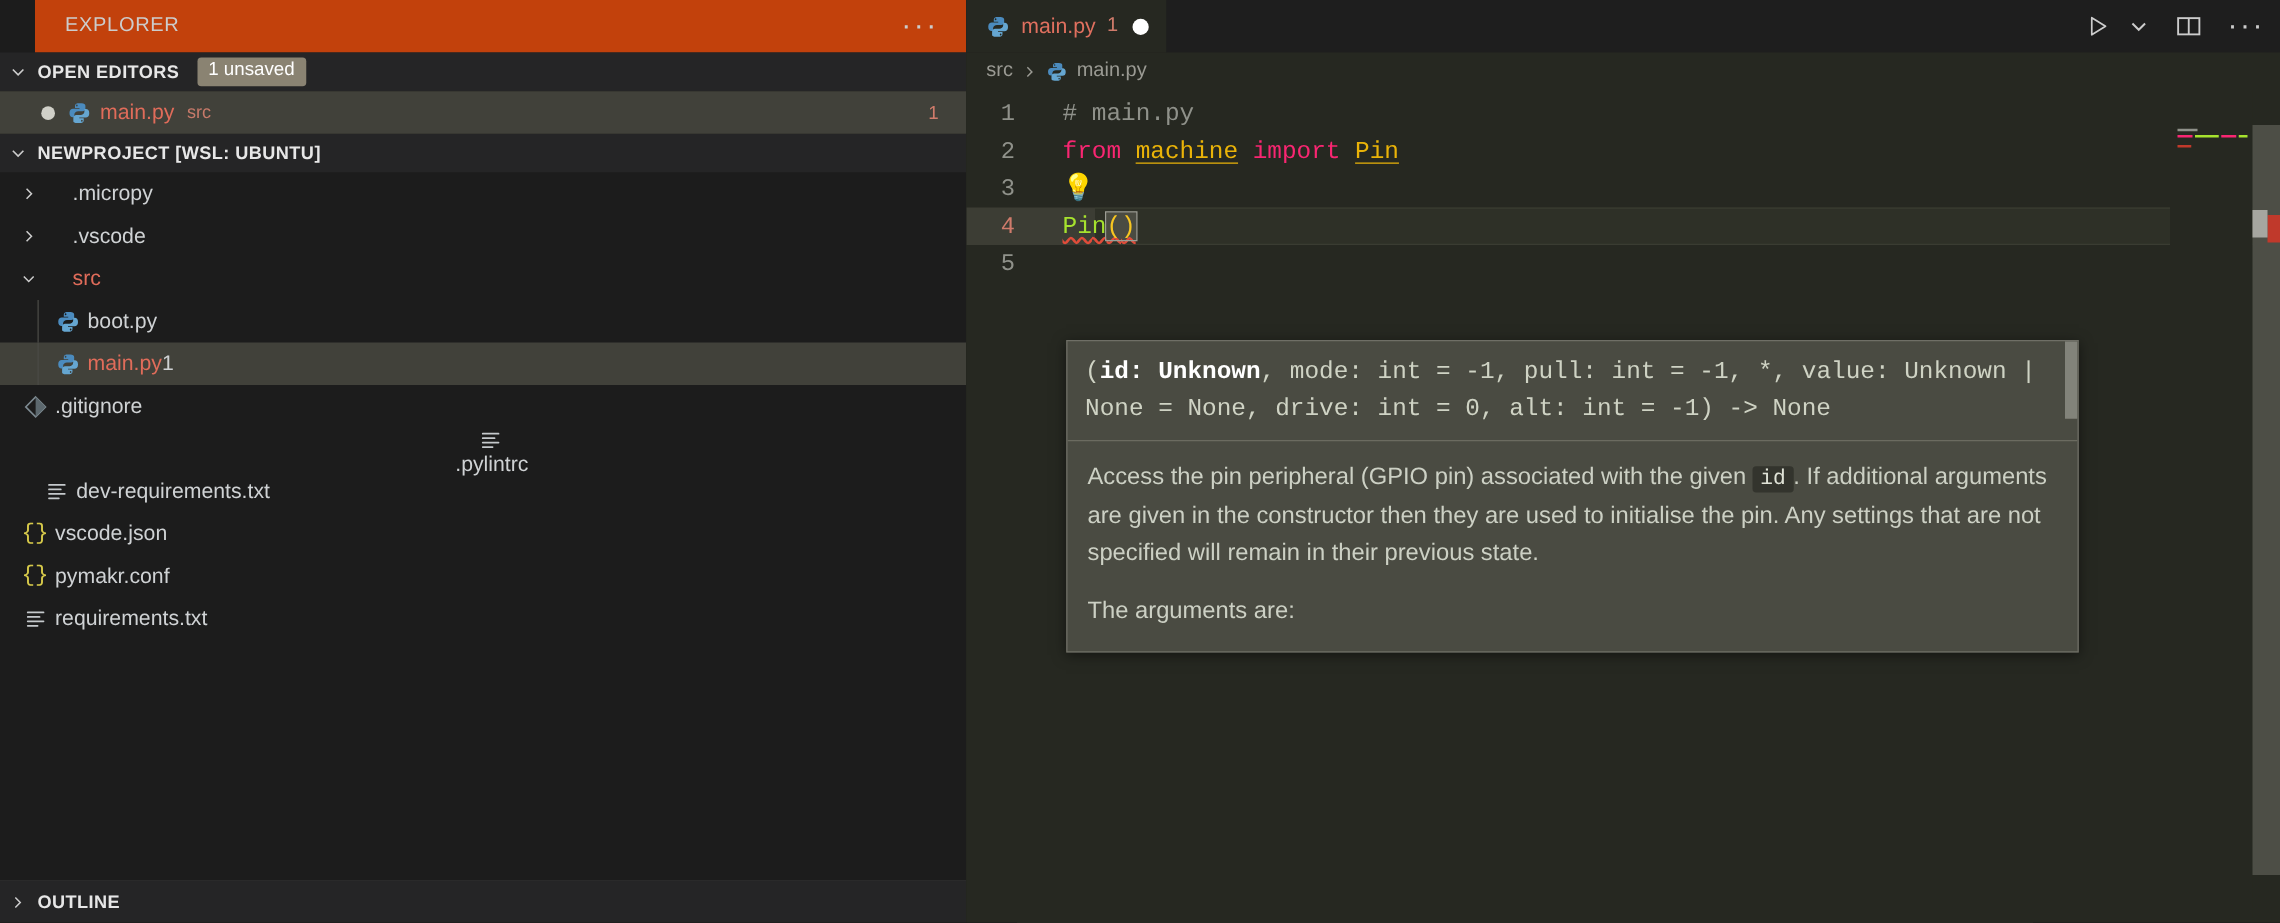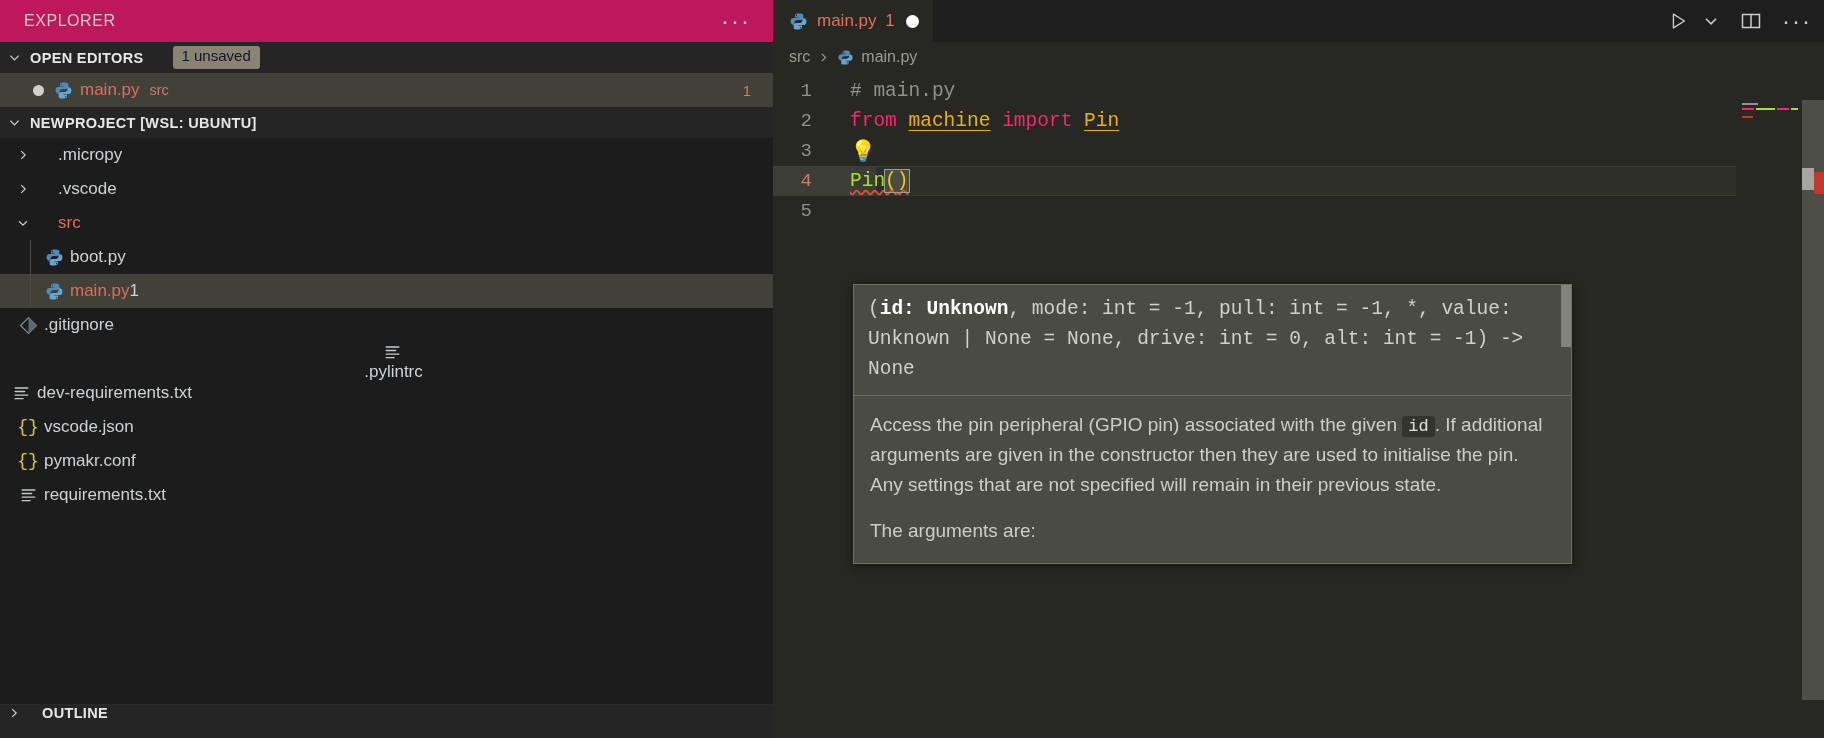--- a/index.html
+++ b/index.html
@@ -15,21 +15,22 @@
   .sidebar {
     width: 773px; height: 738px;
     background: #1c1c1c;
     display: flex; flex-direction: column;
     position: relative;
     flex: 0 0 773px;
   }
   .sidebar-title-row {
     height: 42px; display: flex; align-items: center;
     padding: 0 14px 0 24px;
-    background: #be185d;
+    background: #c2410c;
+    margin-left: 28px;
   }
   .sidebar-title {
     font-size: 16px; letter-spacing: .55px; color: #cccccc; flex: 1;
     font-weight: 400;
   }
   .ellipsis-btn {
     color:#cccccc; font-size: 24px; line-height: 8px; letter-spacing:2px;
     padding: 0 8px; cursor: pointer; user-select:none;
   }
 
@@ -38,22 +39,22 @@
     height: 31px; display: flex; align-items: center; gap: 8px;
     padding-left: 6px;
     background: #252526;
     cursor: pointer;
   }
   .section-header .chev { width:16px; height:16px; flex:0 0 16px; display:flex; align-items:center; justify-content:center; color:#cccccc; }
   .section-header .label {
     font-size: 14.5px; font-weight: 700; color:#e7e7e7; letter-spacing: .35px;
   }
   .badge-unsaved {
-    background:#8a8372; color:#0f172a; font-size:15px; font-weight:400;
-    border-radius: 3px; padding: 1px 9px 3px 9px; margin-left: 21px; line-height: 1.25;
+    background:#8a8372; color:#ffffff; font-size:15px; font-weight:400;
+    border-radius: 3px; padding: 1px 9px 3px 9px; margin-left: 6px; line-height: 1.25;
   }
 
   
   .row {
     height: 34px; display:flex; align-items:center; position:relative;
     font-size: 17px; color: #cccccc; cursor:pointer;
     padding-right: 14px;
   }
   .row.open-editor { background:#41413a; }
   .row .dirty-dot {
@@ -76,21 +77,21 @@
   .tree-row .ficon { width:20px; height:20px; flex:0 0 20px; display:flex; align-items:center; justify-content:center; margin-right:6px; }
   .tree-row .tlabel { font-size:17px; }
   .tree-row .tlabel.red { color:#e06c5a; }
   .indent-guide {
     position:absolute; left:30px; top:0; bottom:0; width:1px; background:#4a4a45;
   }
 
   .tree-scroll { flex: 1; overflow:hidden; background:#1c1c1c; }
 
   .outline-header {
-    height: 34px; display:flex; align-items:flex-start; gap:20px; padding-left:6px;
+    height: 34px; display:flex; align-items:center; gap:8px; padding-left:6px;
     background:#252526; border-top:1px solid #2a2a2a;
   }
   .outline-header .label { font-size:14.5px; font-weight:700; color:#e7e7e7; letter-spacing:.35px; }
 
   
   .editor-area {
     flex: 1; height:738px; position:relative; background:#262821;
     display:flex; flex-direction:column; overflow:hidden;
   }
   .tabbar {
@@ -149,21 +150,21 @@
   }
   .mm-line { position:absolute; height:2px; }
   
   .vscroll { position:absolute; top:0; right:0; width:22px; bottom:0; background:#262821; }
   .vscroll-thumb { position:absolute; top:28px; right:0; width:22px; height:600px; background:#4d4e46; }
   .vscroll-mark { position:absolute; right:0; width:10px; height:22px; background:#c0392b; }
   .vscroll-mark2 { position:absolute; right:10px; width:12px; height:22px; background:#a6a6a0; }
 
   
   .hover {
-    position:absolute; left: 80px; top: 212px; width: 719px;
+    position:absolute; left: 80px; top: 200px; width: 810px;
     background:#4a4b42; border:1px solid #6f6f66; box-shadow: 0 2px 10px rgba(0,0,0,.5);
     z-index: 50; overflow:hidden;
   }
   .sig-block {
     padding: 9px 14px 10px 14px;
     font-family:"Liberation Mono", monospace; font-size:19.5px; color:#cfd3c4;
     line-height: 1.55; border-bottom:1px solid #6b6b60; white-space:normal;
     position:relative;
   }
   .sig-block b { color:#ffffff; font-weight:700; }
@@ -299,21 +300,21 @@
           <svg width="19" height="19" viewBox="0 0 24 24" stroke="#c5c9cc" stroke-width="1.7" stroke-linecap="round">
             <line x1="4" y1="5" x2="20" y2="5"></line>
               <line x1="4" y1="9.5" x2="16" y2="9.5"></line>
             <line x1="4" y1="14" x2="20" y2="14"></line>
               <line x1="4" y1="18.5" x2="14" y2="18.5"></line>
           </svg>
         </span>
         <span class="tlabel">.pylintrc</span>
       </div>
 
-      <div class="tree-row" style="padding-left:7px;">
+      <div class="tree-row" style="padding-left:31px;">
         <span class="ficon" style="margin-left:4px;">
           <svg width="19" height="19" viewBox="0 0 24 24" stroke="#c5c9cc" stroke-width="1.7" stroke-linecap="round">
             <line x1="4" y1="5" x2="20" y2="5"></line>
               <line x1="4" y1="9.5" x2="16" y2="9.5"></line>
             <line x1="4" y1="14" x2="20" y2="14"></line>
               <line x1="4" y1="18.5" x2="14" y2="18.5"></line>
           </svg>
         </span>
         <span class="tlabel">dev-requirements.txt</span>
       </div>

